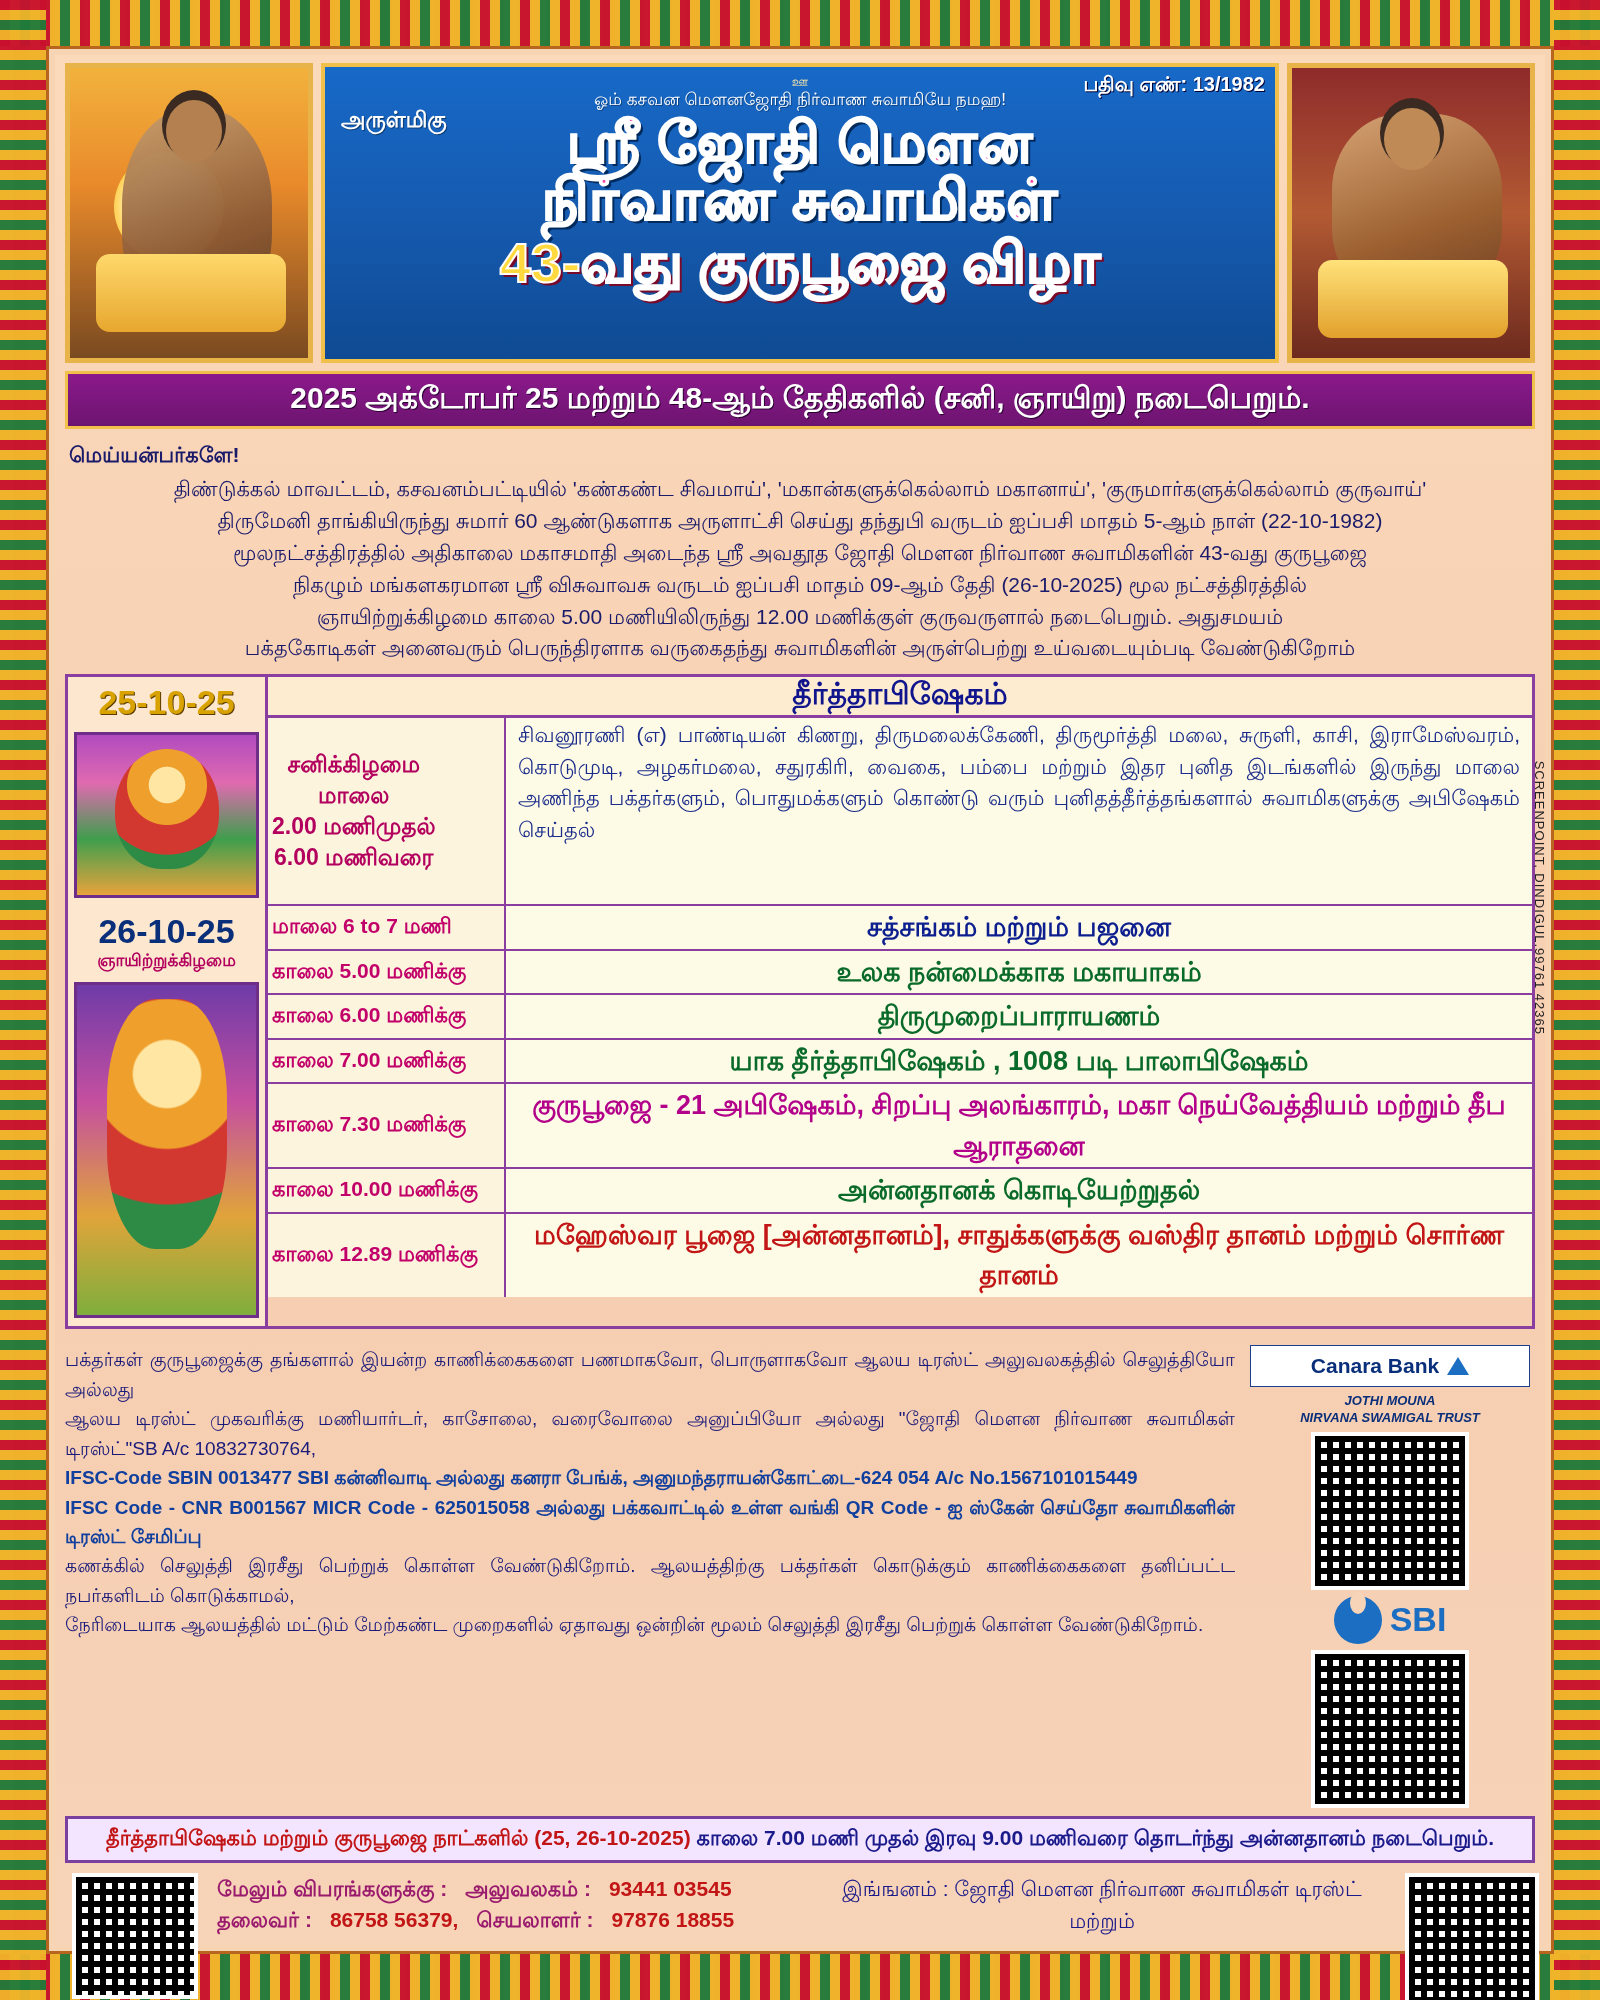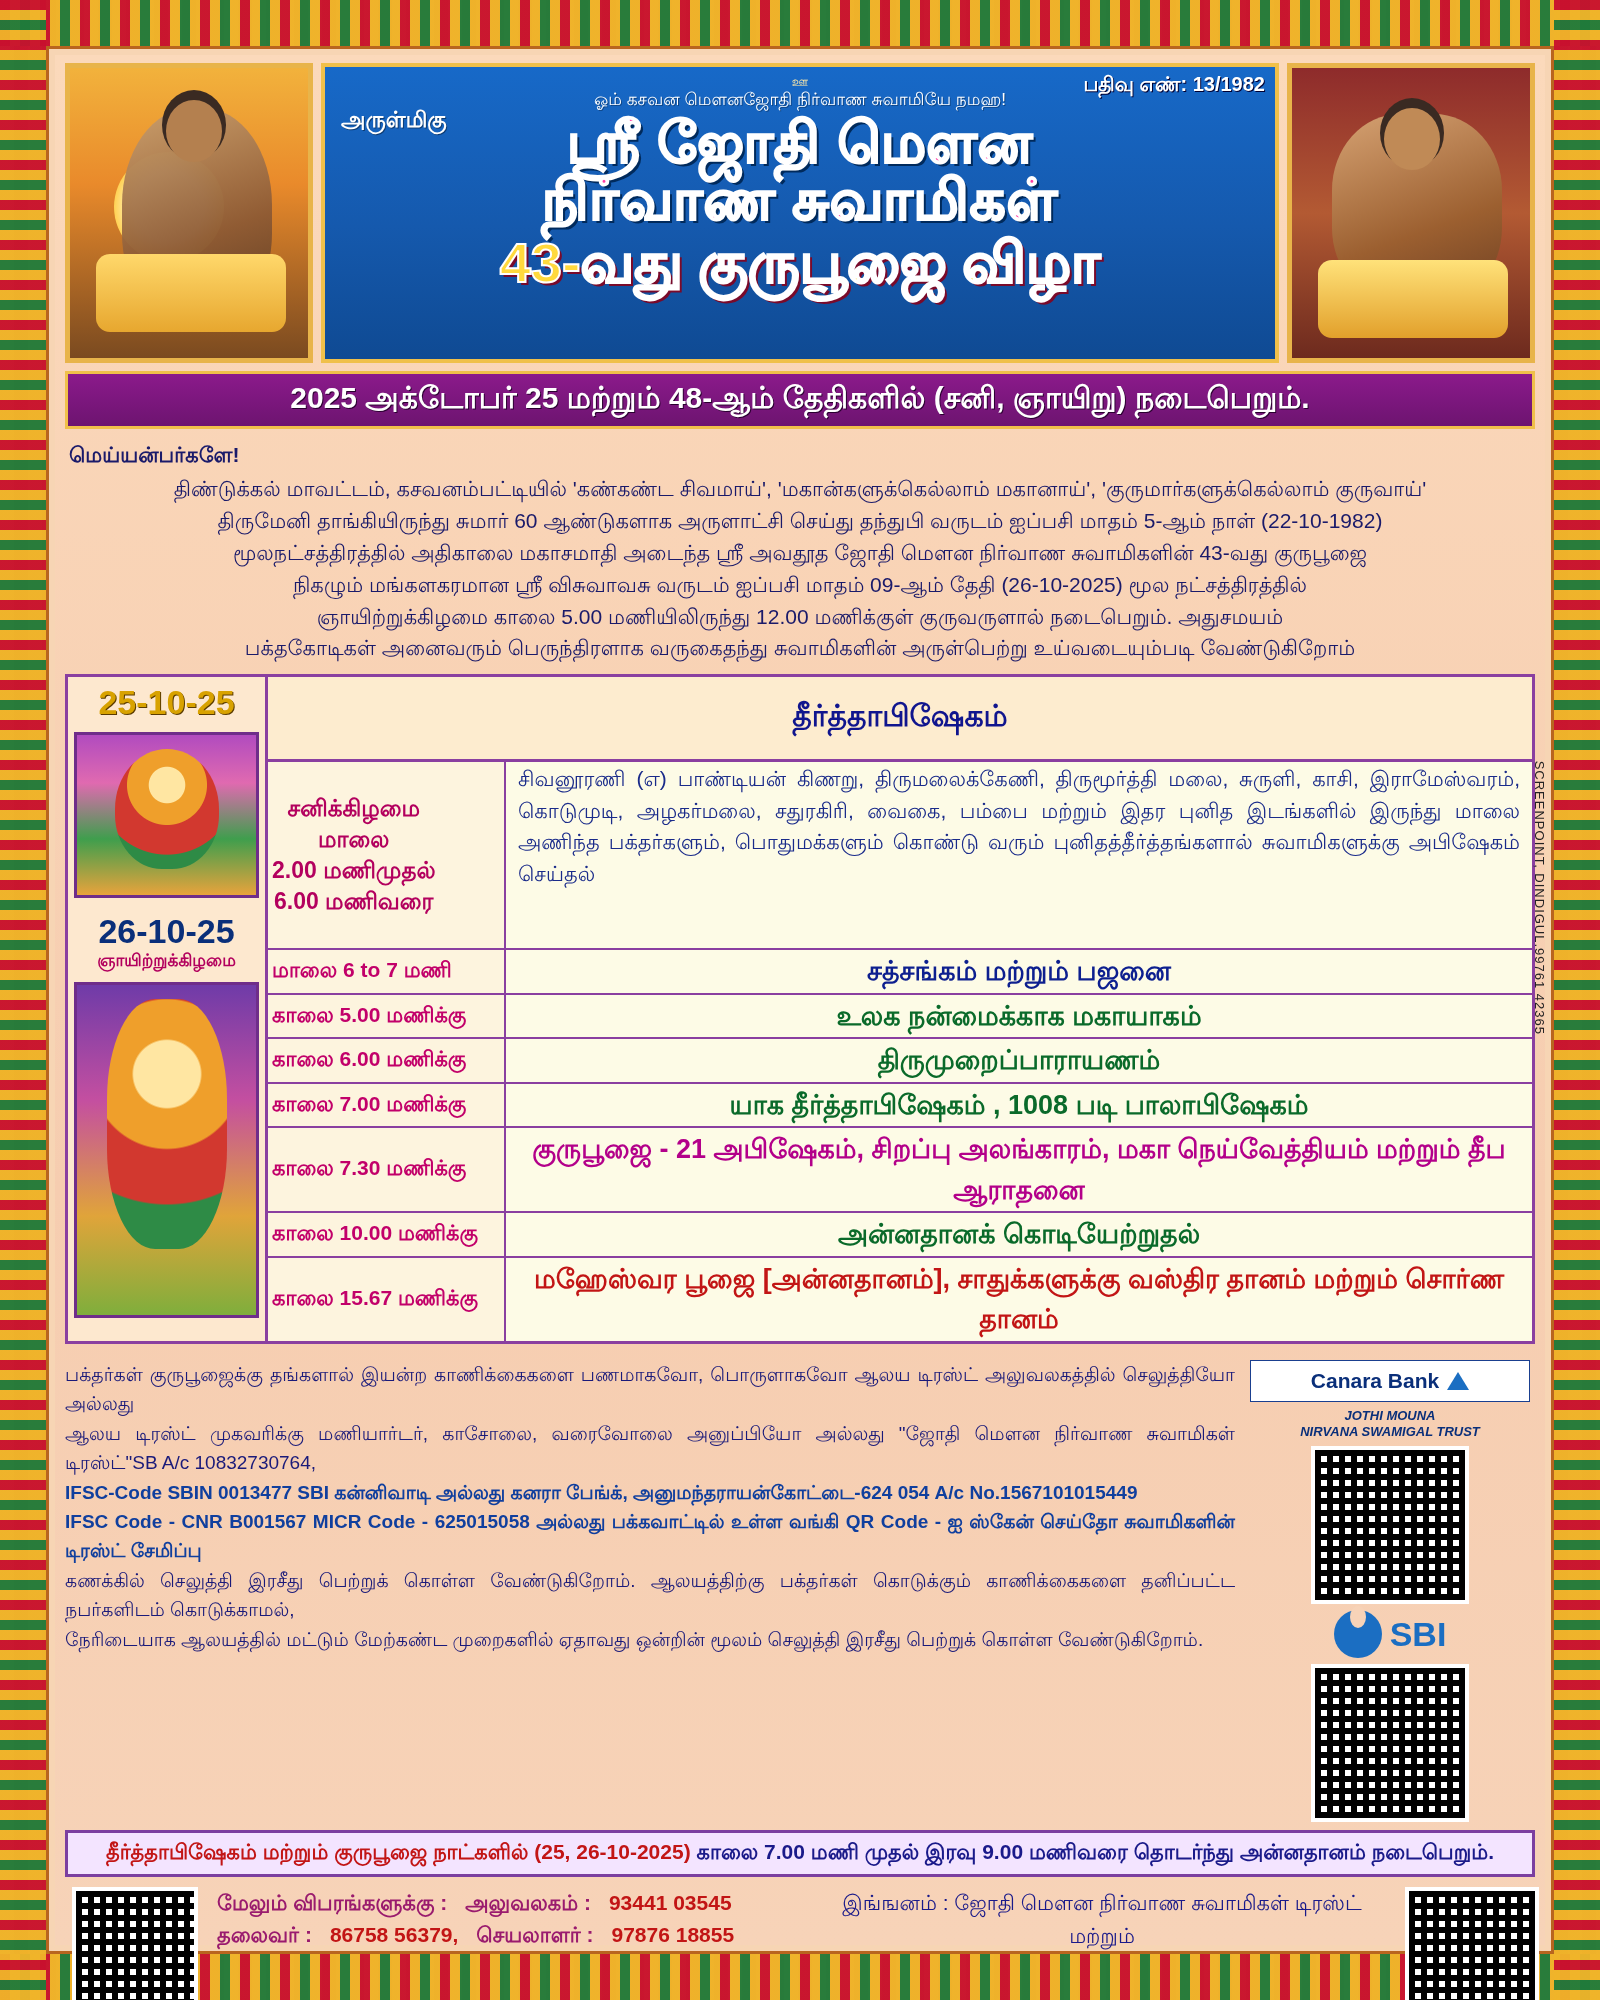--- a/index.html
+++ b/index.html
@@ -133,21 +133,21 @@
   .photo .garland{
     position:absolute;left:50%;top:14px;transform:translateX(-50%);
     width:104px;height:120px;border-radius:50% 50% 45% 45%;
     background:radial-gradient(circle at 50% 30%,#ffe6a2 0 18%,#ef9f2b 19% 40%,#d2382f 41% 70%,#2e8b46 71% 100%);
   }
   .photo2{height:330px;background:linear-gradient(180deg,#6f3ba8 0%,#c44fa0 35%,#e0a43a 70%,#7fae3c 100%);}
   .photo2 .garland{height:250px;width:120px;border-radius:40%;}
   .rows{flex:1;display:flex;flex-direction:column;}
   .rowhead{
     background:#fdeccf;border-bottom:3px solid #8a3fa0;
-    text-align:center;font-size:30px;font-weight:bold;color:#10158e;padding:22px 0;
+    text-align:center;font-size:30px;font-weight:bold;color:#10158e;padding:0 0;
   }
   .row{display:flex;border-bottom:2px solid #8a3fa0;}
   .row:last-child{border-bottom:none;}
   .tcell{
     width:238px;box-sizing:border-box;border-right:2px solid #8a3fa0;
     display:flex;align-items:center;text-align:center;
     font-size:21px;font-weight:bold;color:#c2006a;padding:6px 4px;background:#fdf4de;
   }
   .tcell.big{font-size:23px;color:#b3005e;line-height:1.35;}
   .dcell{
@@ -309,21 +309,21 @@
           </div>
           <div class="row">
             <div class="tcell">காலை 7.30 மணிக்கு</div>
             <div class="dcell center b-mag">குருபூஜை - 21 அபிஷேகம், சிறப்பு அலங்காரம், மகா நெய்வேத்தியம் மற்றும் தீப ஆராதனை</div>
           </div>
           <div class="row">
             <div class="tcell">காலை 10.00 மணிக்கு</div>
             <div class="dcell center b-green">அன்னதானக் கொடியேற்றுதல்</div>
           </div>
           <div class="row">
-            <div class="tcell">காலை 15.67 மணிக்கு</div>
+            <div class="tcell">காலை 12.89 மணிக்கு</div>
             <div class="dcell center b-red">மஹேஸ்வர பூஜை [அன்னதானம்], சாதுக்களுக்கு வஸ்திர தானம் மற்றும் சொர்ண தானம்</div>
           </div>
         </div>
       </div>
 
       <div class="donate">
         <div class="donate-text">
           <span class="ln">பக்தர்கள் குருபூஜைக்கு தங்களால் இயன்ற காணிக்கைகளை பணமாகவோ, பொருளாகவோ ஆலய டிரஸ்ட் அலுவலகத்தில் செலுத்தியோ அல்லது</span>
           <span class="ln">ஆலய டிரஸ்ட் முகவரிக்கு மணியார்டர், காசோலை, வரைவோலை அனுப்பியோ அல்லது "ஜோதி மௌன நிர்வாண சுவாமிகள் டிரஸ்ட்"SB A/c 10832730764,</span>
           <span class="ln hl-blue">IFSC-Code SBIN 0013477 SBI கன்னிவாடி அல்லது கனரா பேங்க், அனுமந்தராயன்கோட்டை-624 054 A/c No.1567101015449</span>

